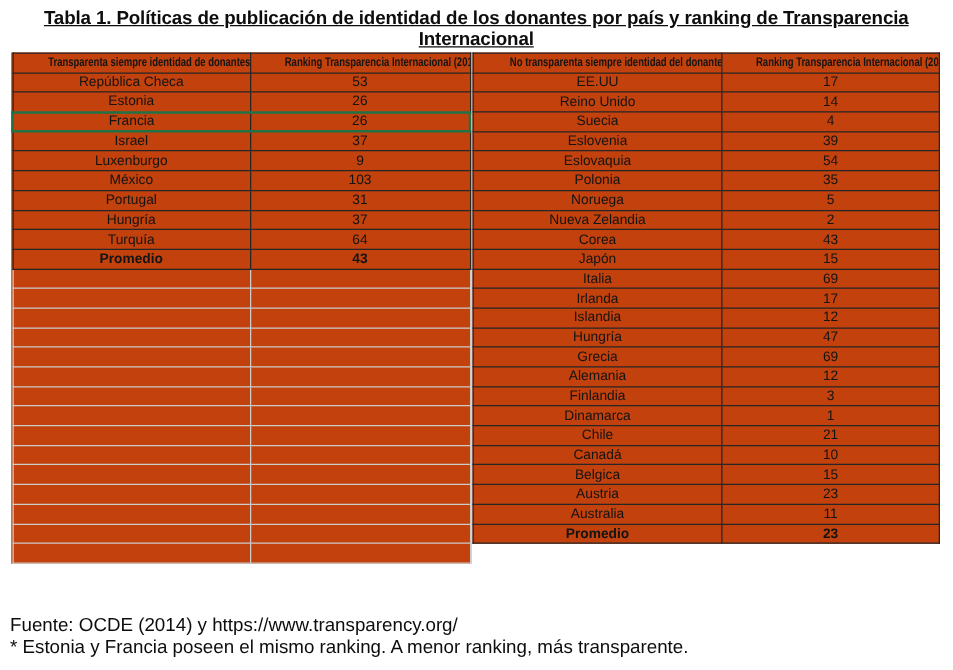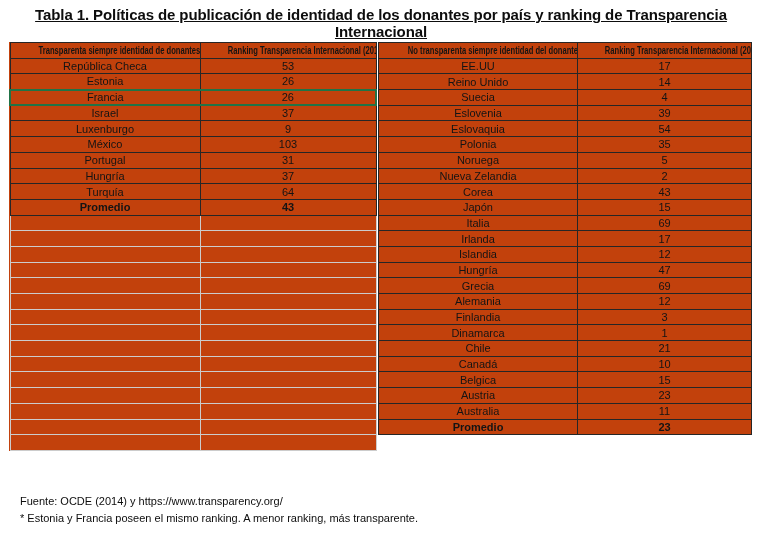--- a/index.html
+++ b/index.html
@@ -46,22 +46,22 @@
   tr.highlight td {
     border-top:2px solid #217346;
     border-bottom:2px solid #217346;
     margin-top:32px;
   }
   tr.highlight td:first-child { border-left:2px solid #217346; }
   tr.highlight td:last-child  { border-right:2px solid #217346; }
   tr.empty td { border:1px solid #cccccc; }
   .footer {
     position:absolute; left:8px; top:493px;
-    font-size:11px; line-height:16.5px;
-    color:#0d0d0d; text-align:left;margin-left:12px;
+    font-size:15px; line-height:16.5px;
+    color:#0d0d0d; text-align:left;
   }
 </style>
 </head>
 <body>
 
 <div class="page">
 
   <div class="title">Tabla 1. Políticas de publicación de identidad de los donantes por país y ranking de Transparencia Internacional</div>
 
   <div class="tables">

